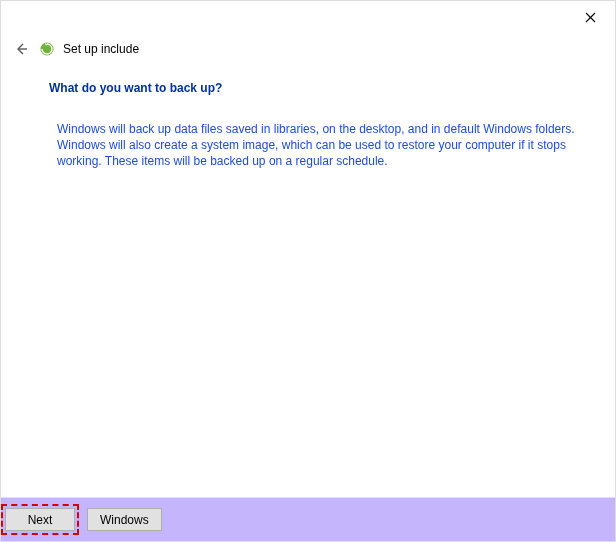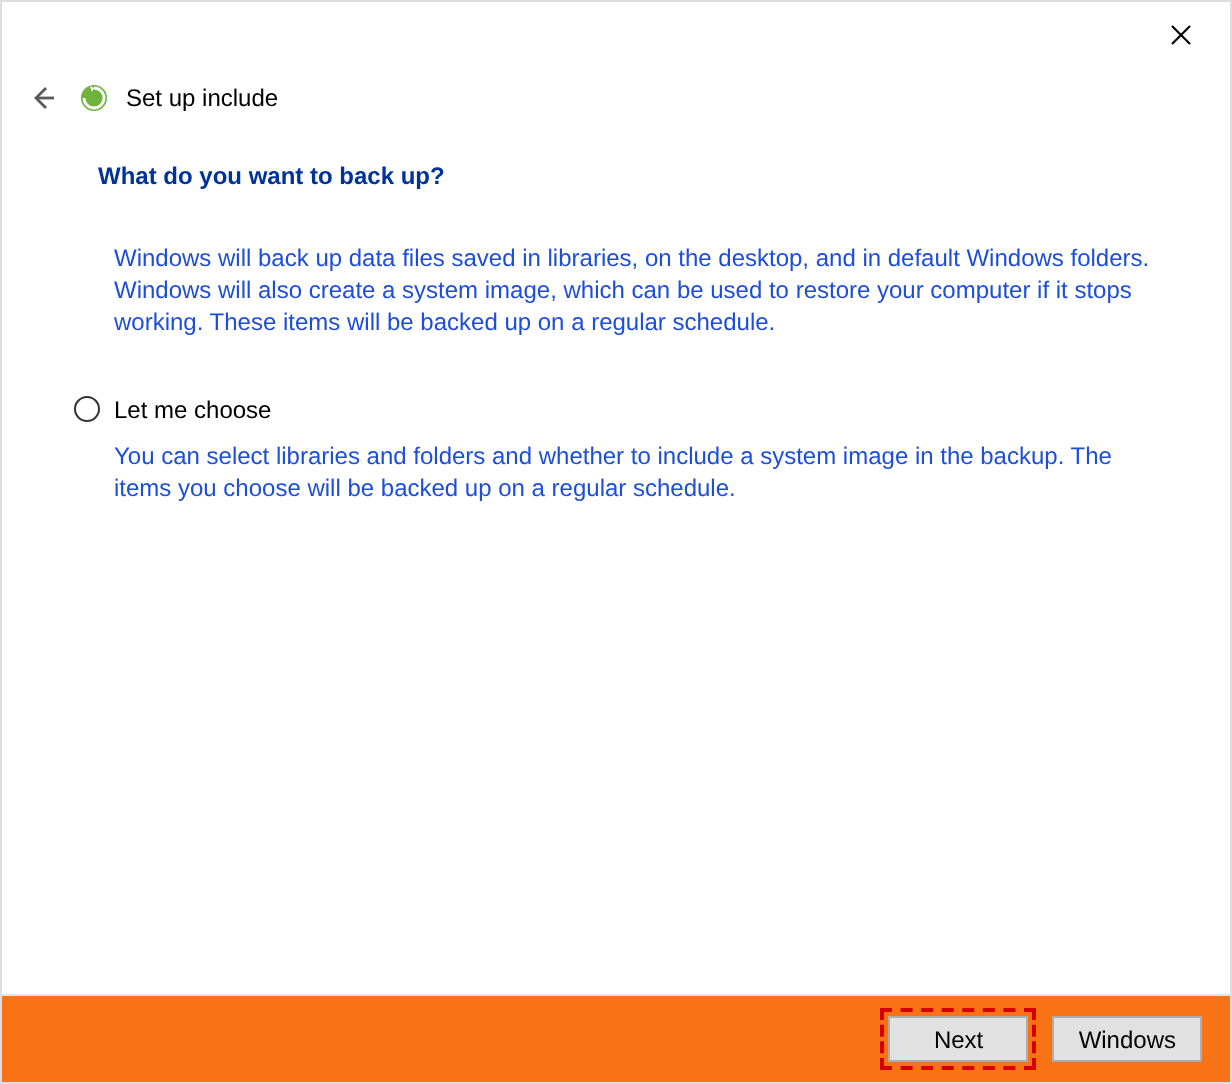--- a/index.html
+++ b/index.html
@@ -77,23 +77,23 @@
     margin: 8px 0 0 20px;
     font-size: 12px;
     line-height: 1.35;
     color: #1d4ed8;
     max-width: 520px;
   }
   .footer {
     position: absolute;
     left: 0; right: 0; bottom: 0;
     height: 44px;
-    background: #f97316;
+    background: #c4b5fd;
     border-top: 1px solid #e3e3e3;
-    display: flex; align-items: center; justify-content: flex-end;
+    display: flex; align-items: center; justify-content: flex-start;
     padding-right: 14px;
     gap: 8px;
   }
   .btn {
     min-width: 70px; height: 23px;
     padding: 0 12px;
     background: #e1e1e1;
     border: 1px solid #adadad;
     font-family: inherit; font-size: 12px;
     cursor: pointer;
@@ -134,27 +134,20 @@
   <span class="window-title">Set up include</span>
 </div>
 
 <div class="content">
   <h1 class="main-heading">What do you want to back up?</h1>
 
   <div class="option">
     <div class="option-desc">Windows will back up data files saved in libraries, on the desktop, and in default Windows folders. Windows will also create a system image, which can be used to restore your computer if it stops working. These items will be backed up on a regular schedule.</div>
   </div>
 
-  <div class="option">
-    <div class="option-head">
-      <span class="radio"></span>
-      <span class="option-label">Let me choose</span>
-    </div>
-    <div class="option-desc">You can select libraries and folders and whether to include a system image in the backup. The items you choose will be backed up on a regular schedule.</div>
-  </div>
 </div>
 
 <div class="footer">
   <span class="highlight-box">
     <button class="btn">Next</button>
   </span>
   <button class="btn">Windows</button>
 </div>
 
 </body></html>

